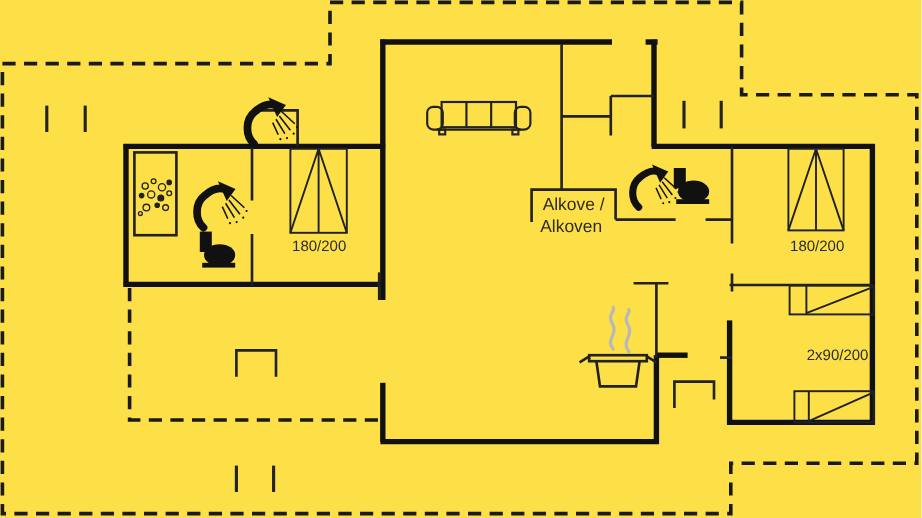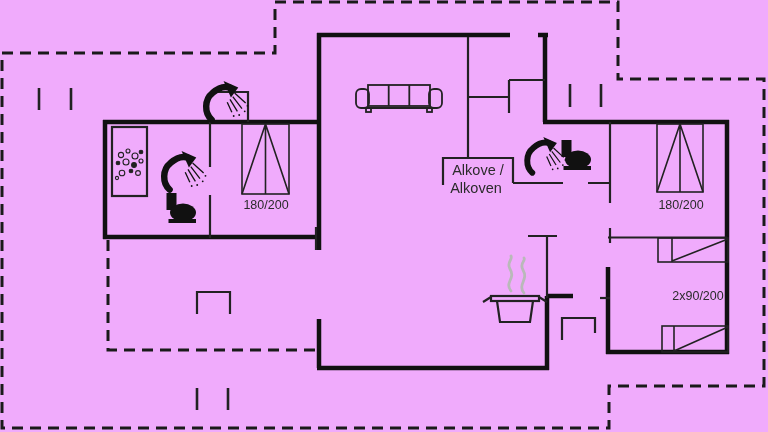--- a/index.html
+++ b/index.html
@@ -1,16 +1,16 @@
 <!DOCTYPE html>
 <html><head>
 <meta charset="utf-8">
 <style>
   html,body{margin:0;padding:0;background:#ffffff;}
-  .stage{position:relative;width:768px;height:432px;background:#f0abfc;overflow:hidden;
+  .stage{position:relative;width:768px;height:432px;background:#fde047;overflow:hidden;
          font-family:"Liberation Sans", sans-serif;}
   svg{display:block}
   .lbl{font-family:"Liberation Sans", sans-serif;fill:#2b2b2b;}
   .lbl-bed{font-size:12.5px;}
   .lbl-alcove{font-size:14.5px;}
 </style>
 </head>
 <body>
 
 <div class="stage">

